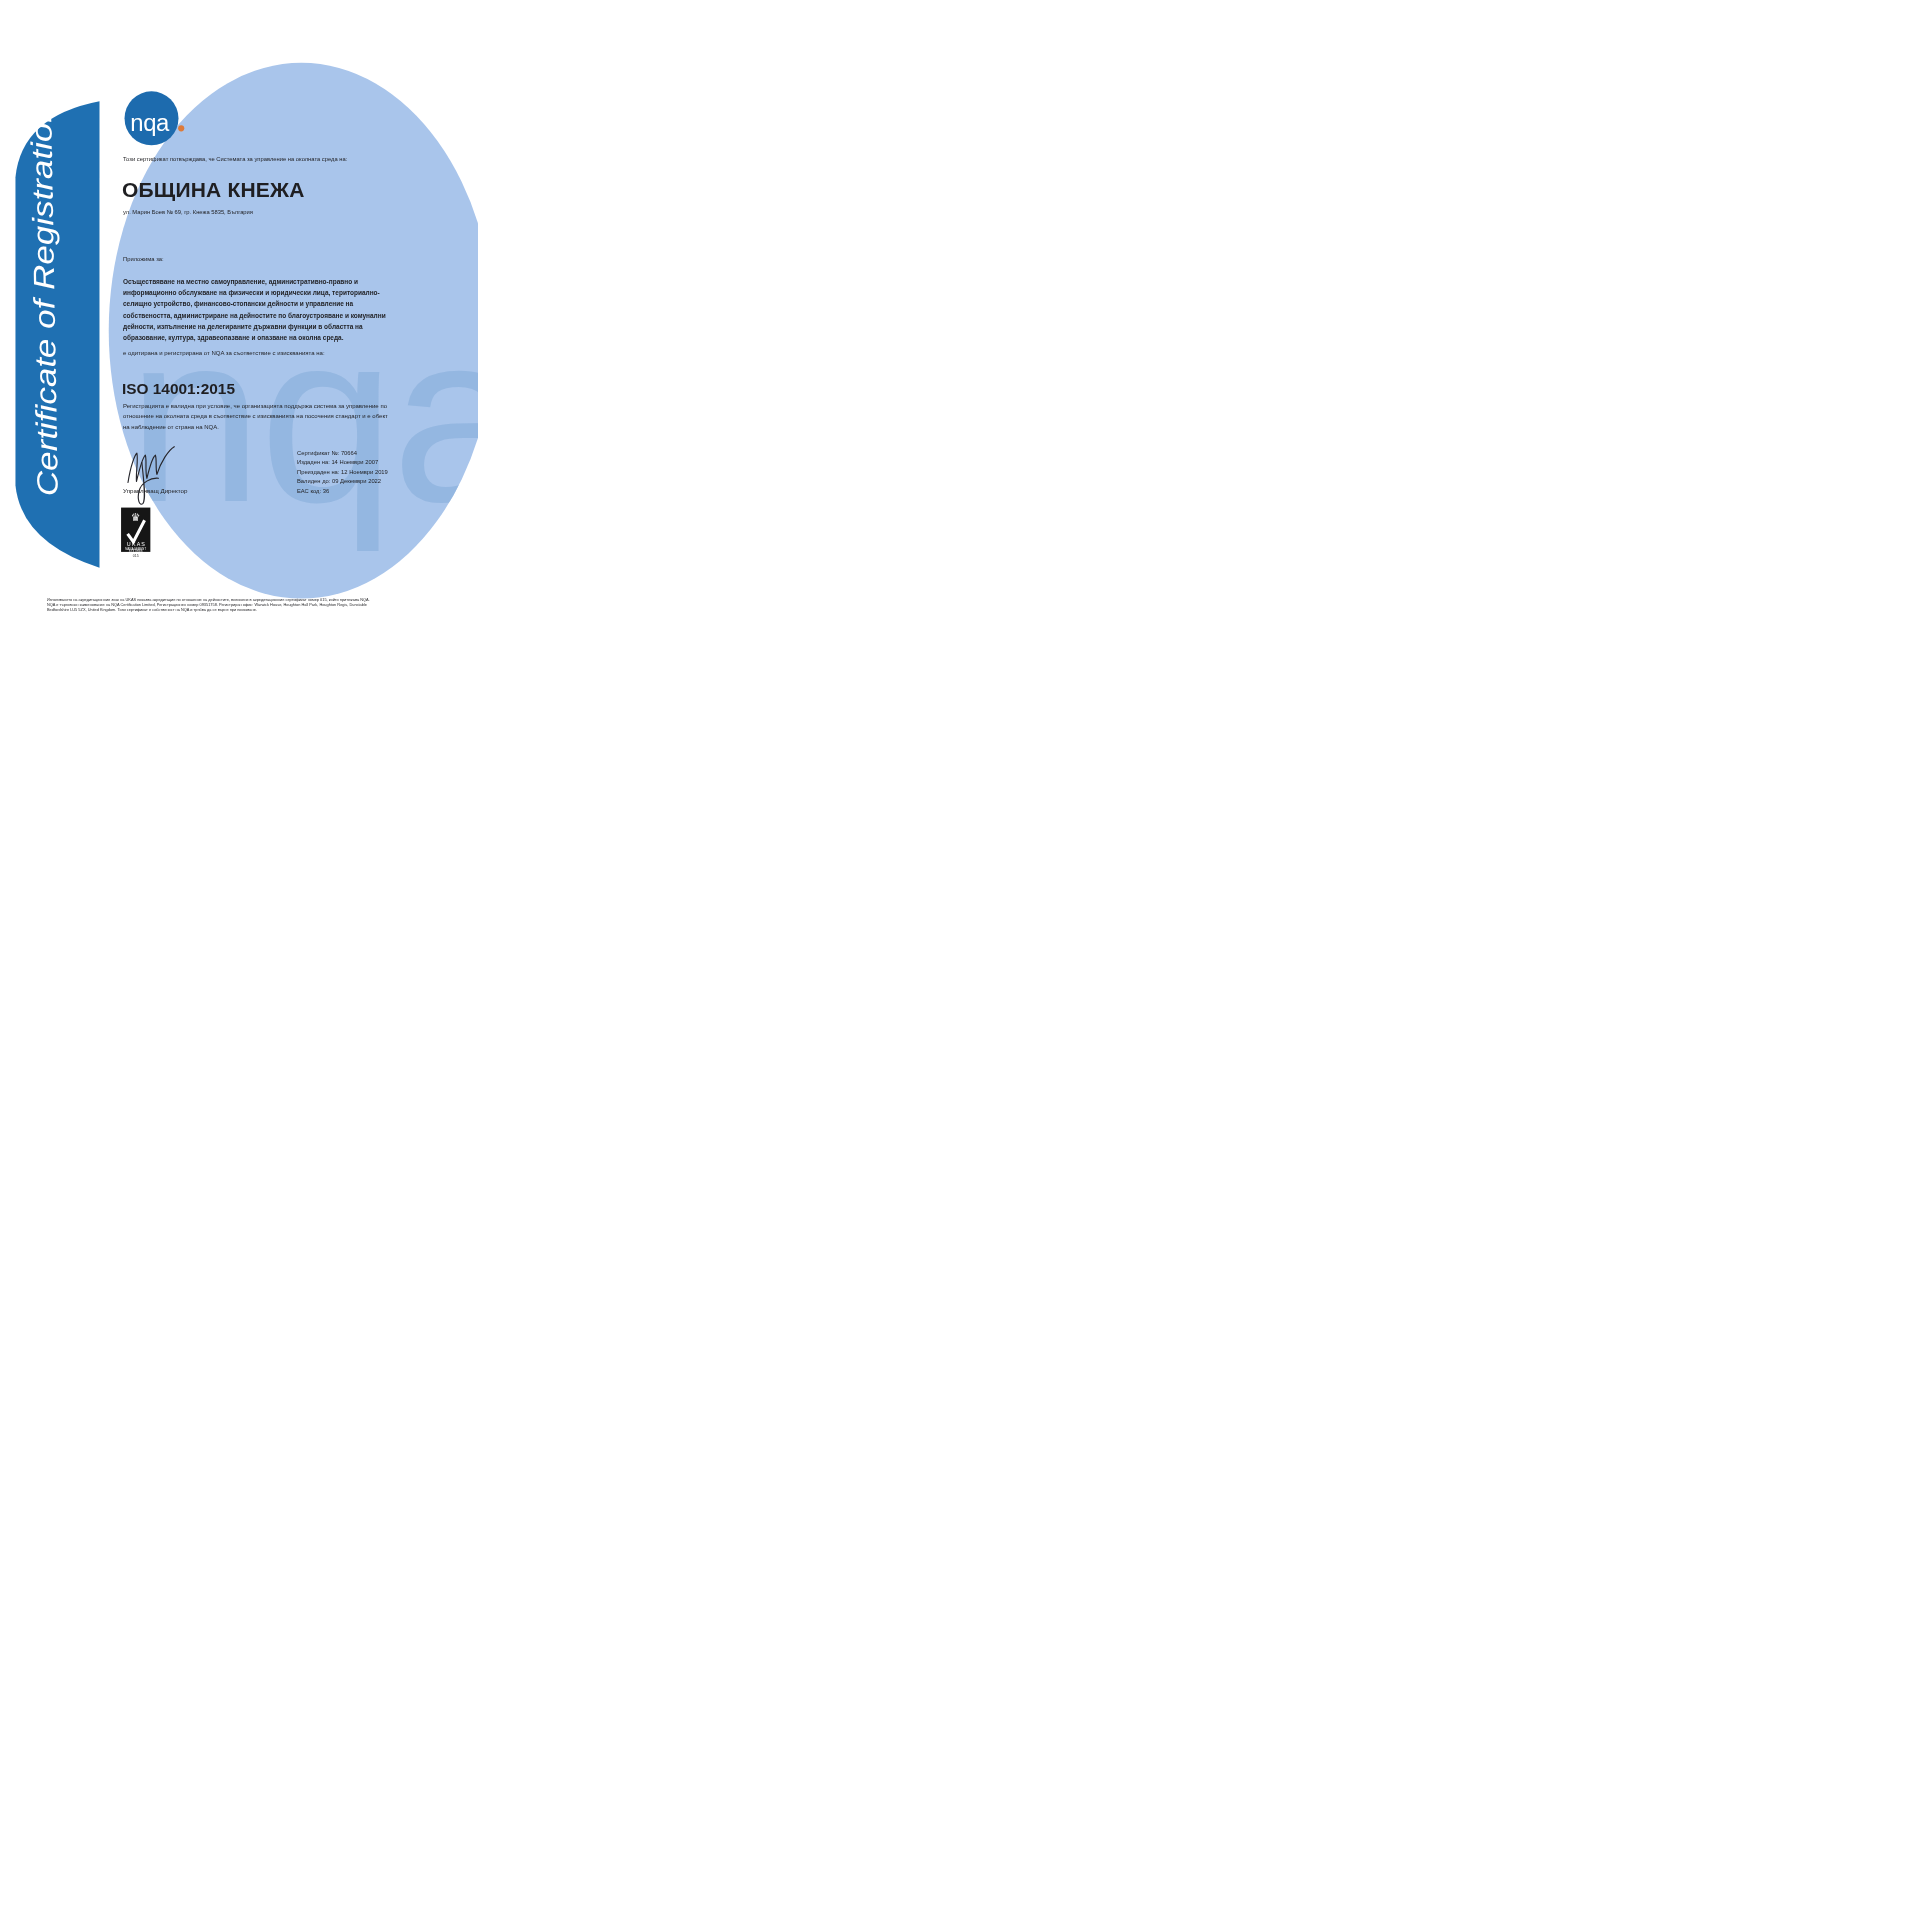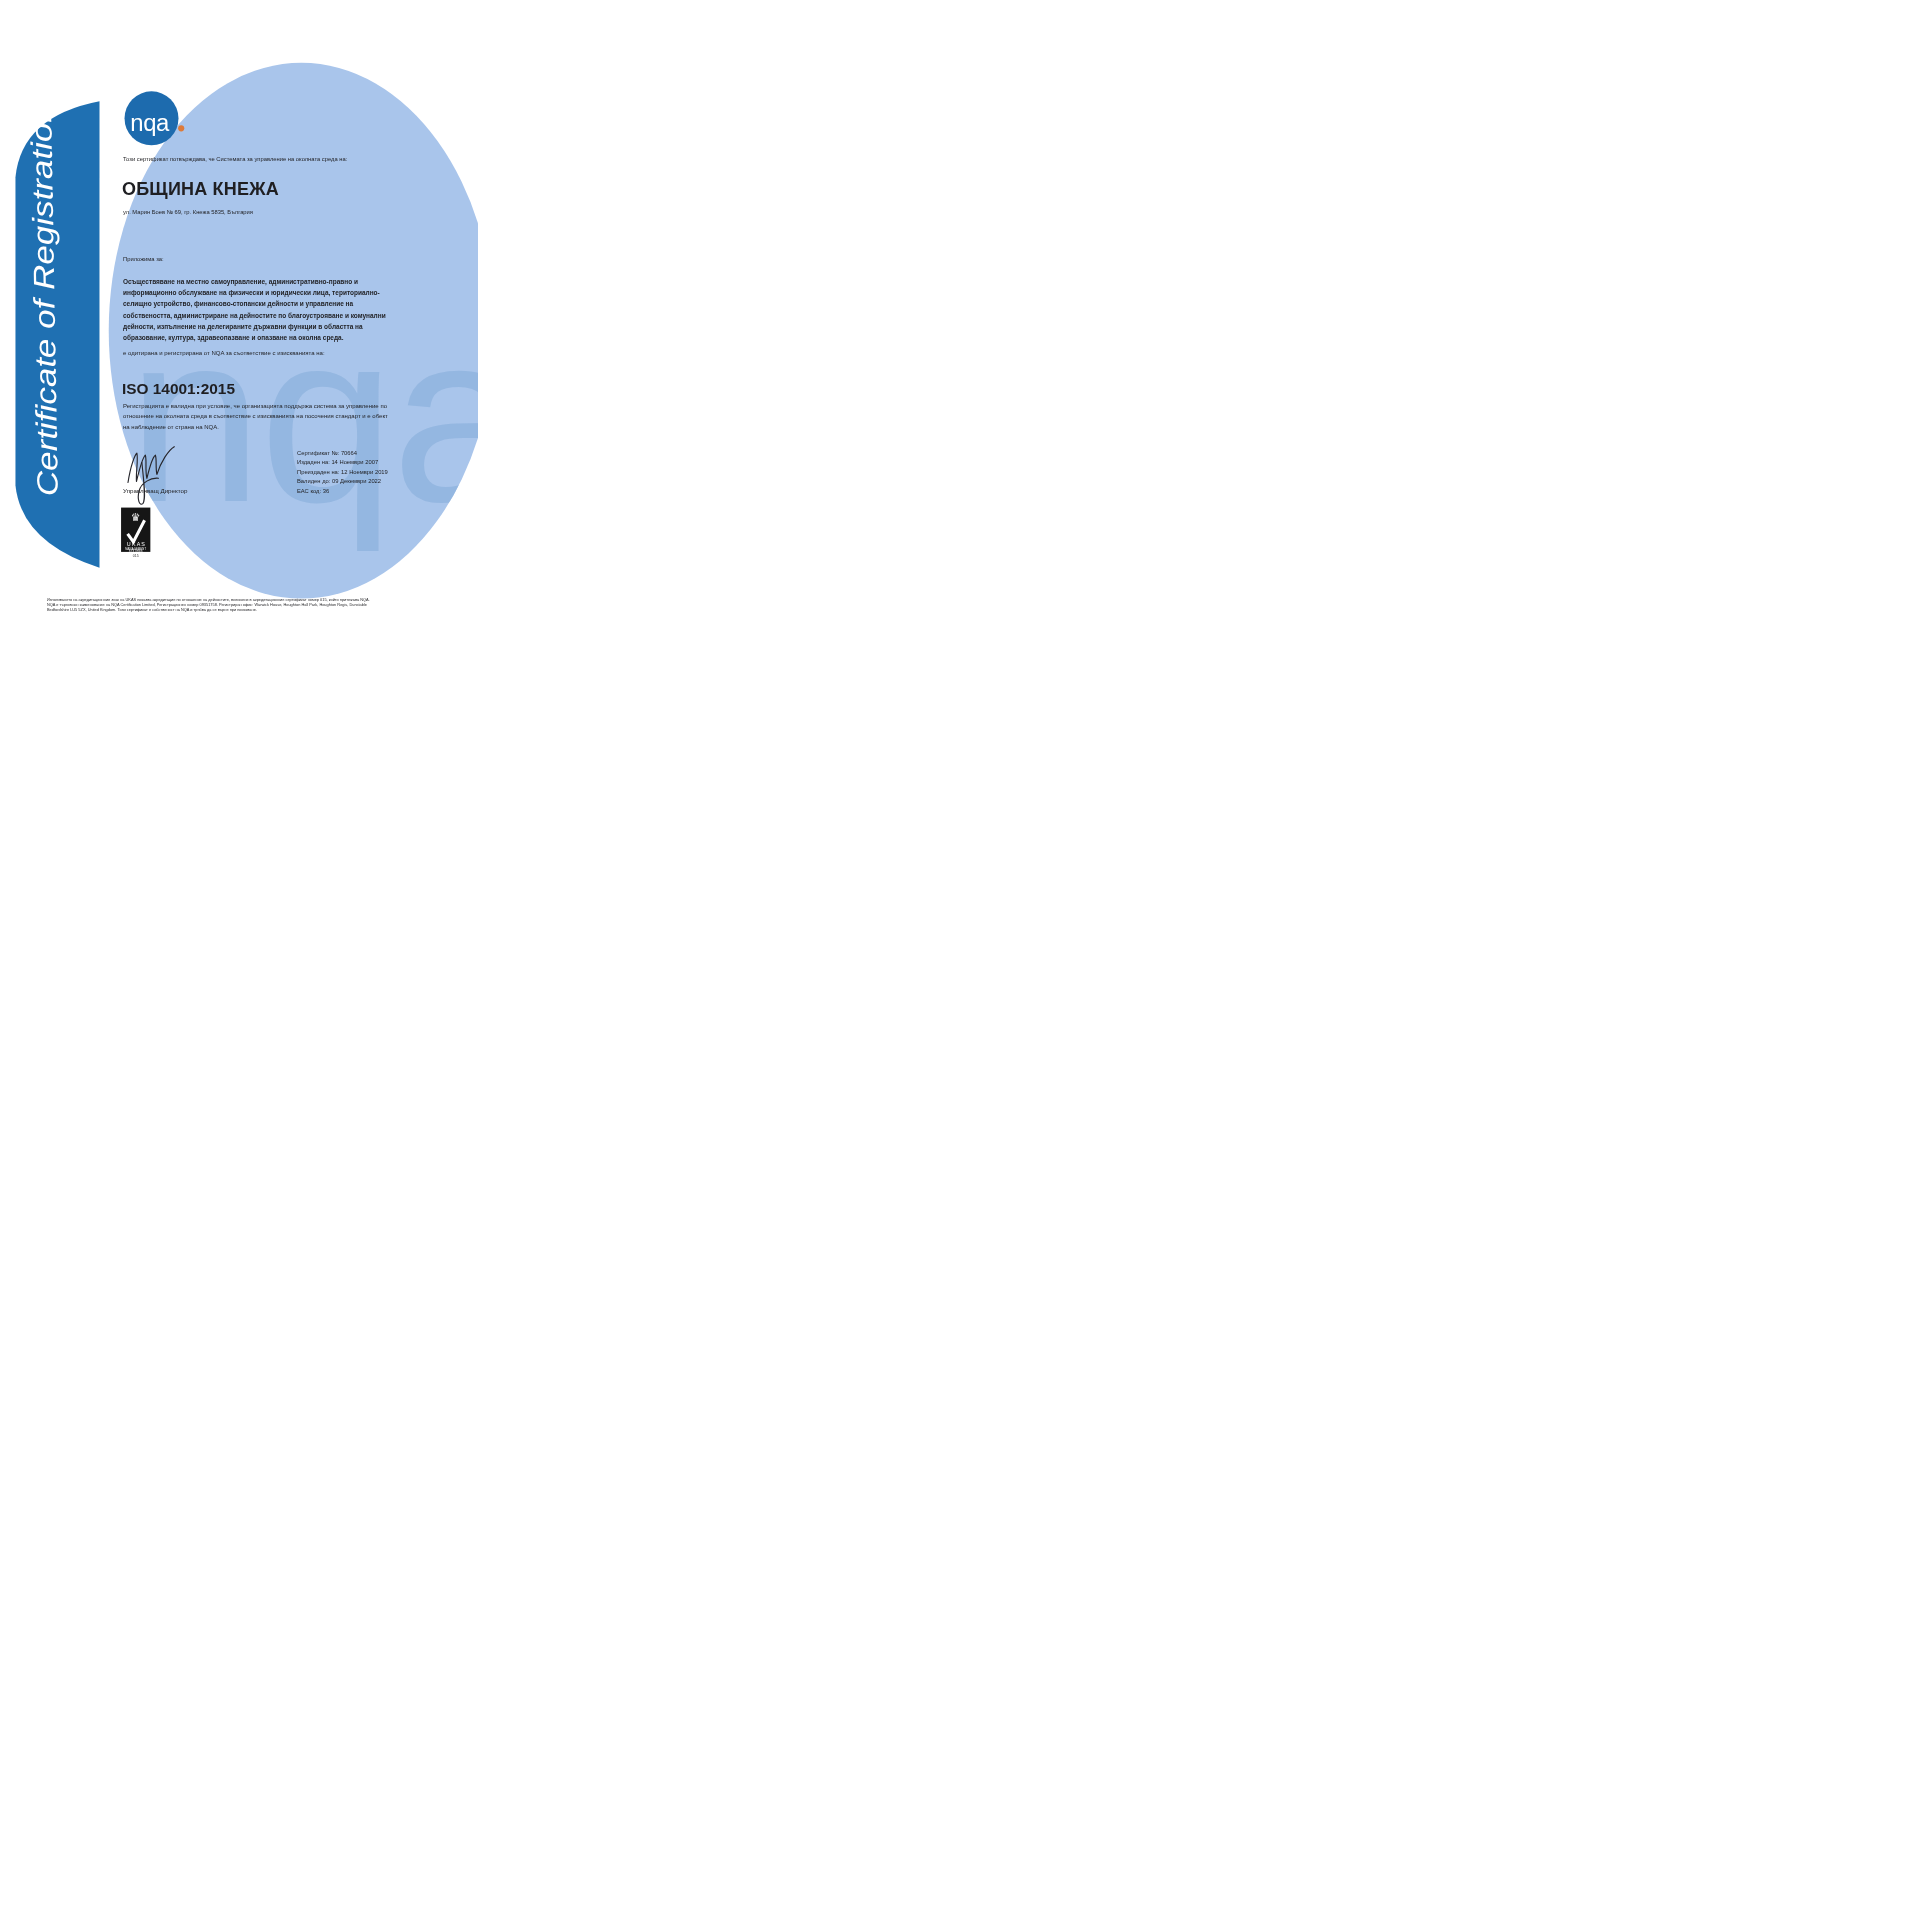--- a/index.html
+++ b/index.html
@@ -10,21 +10,21 @@
     background: #ffffff;
     overflow: hidden;
     font-family: "Liberation Sans", "DejaVu Sans", sans-serif;
     color: #1f1f22;
   }
   #bg-svg { position: absolute; left: 0; top: 0; width: 478px; height: 676px; }
 
   .abs { position: absolute; }
 
   .intro-line   { left: 123px; top: 156px;  font-size: 5.8px; line-height: 7px; }
-  .org-name     { left: 122px; top: 181px;  font-size: 18px; line-height: 17.7px; font-weight: bold; letter-spacing: 0.2px; }
+  .org-name     { left: 122px; top: 181px;  font-size: 21px; line-height: 17.7px; font-weight: bold; letter-spacing: 0.2px; }
   .org-address  { left: 123px; top: 209px;  font-size: 5.8px; line-height: 7.7px; }
   .applicable   { left: 123px; top: 256px;  font-size: 5.8px; line-height: 7px; }
   .scope        { left: 123px; top: 276px;  font-size: 6.5px; line-height: 11.2px; font-weight: bold; width: 327px; }
   .audited-line { left: 123px; top: 350px;  font-size: 6px; line-height: 7.3px; }
   .standard     { left: 122px; top: 380px;  font-size: 15.4px; line-height: 17.7px; font-weight: bold; }
   .validity     { left: 123px; top: 401px; font-size: 6px; line-height: 10.4px; width: 327px; }
   .signatory    { left: 123px; top: 487px; font-size: 6.2px; line-height: 7.7px; }
 
   .details      { left: 297px; top: 449px; font-size: 5.8px; line-height: 9.4px; }
 

